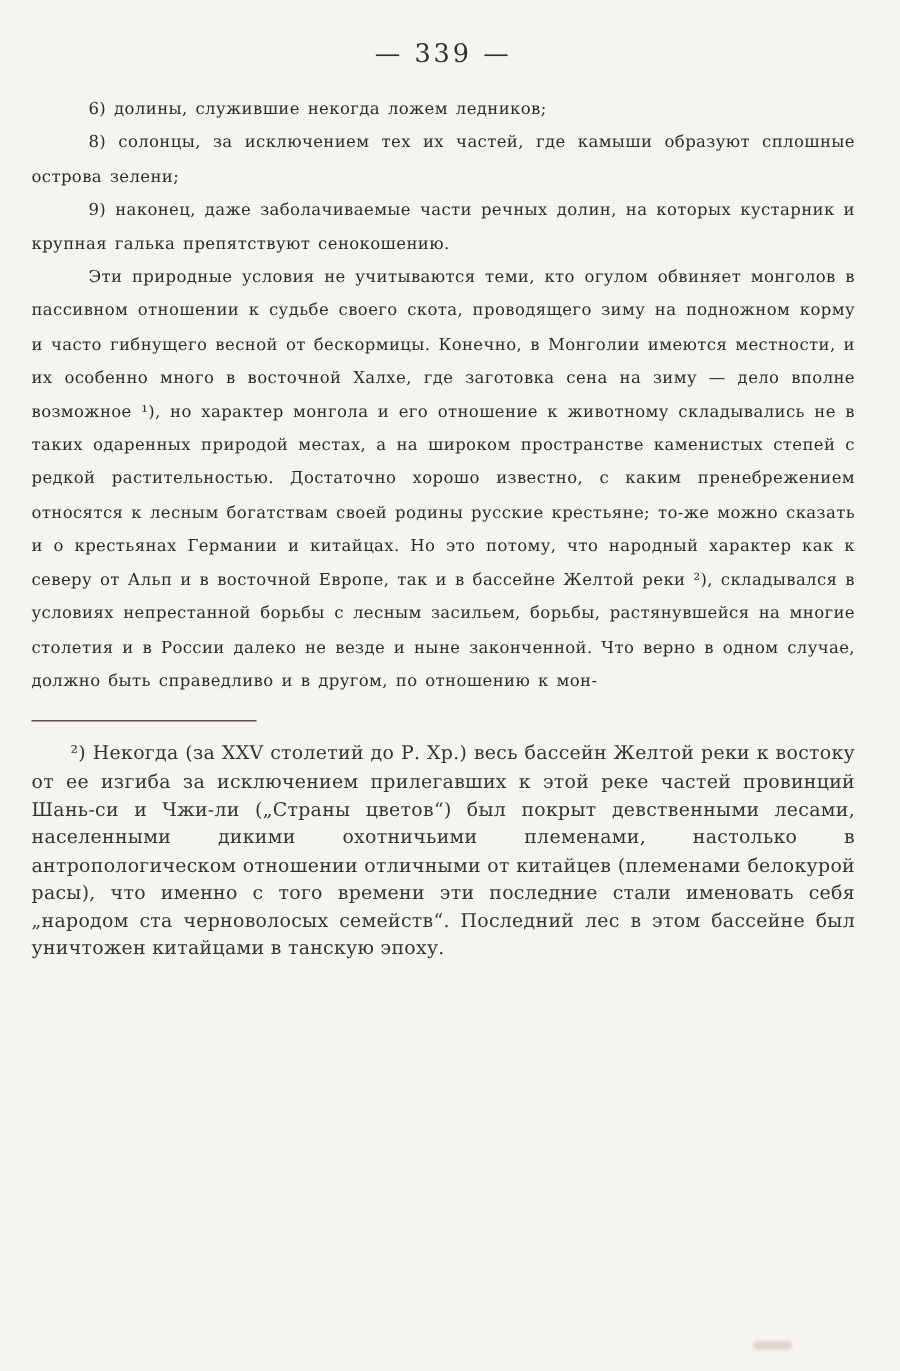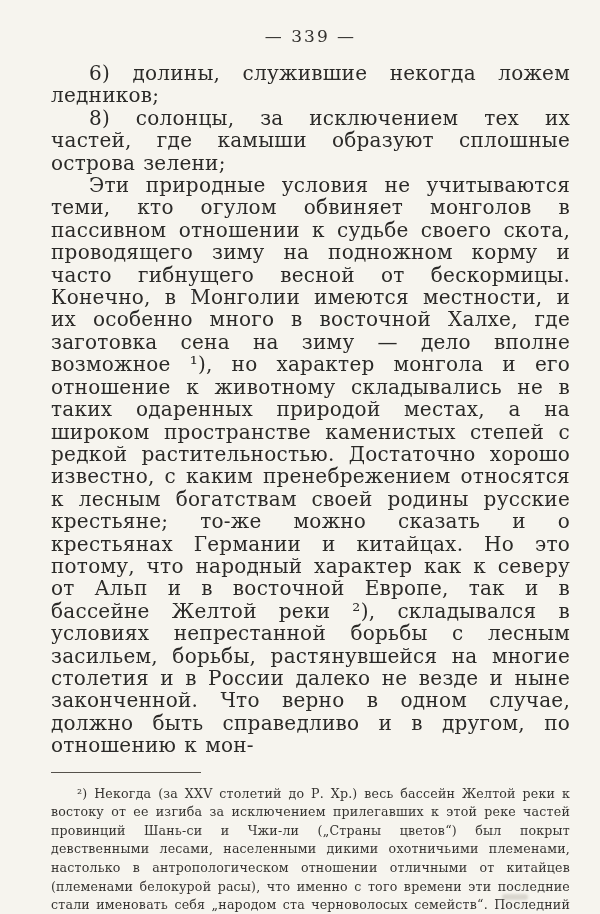--- a/index.html
+++ b/index.html
@@ -12,32 +12,32 @@
     background: #f6f4ee;
     font-family: "DejaVu Serif", "Liberation Serif", serif;
     color: #2b2a28;
     overflow: hidden;
     position: relative;
   }
   .page {
     box-sizing: border-box;
     width: 600px;
     height: 914px;
-    padding: 26px 30px 0 51px;
+    padding: 26px 30px 0 21px;
   }
   .page-number {
     text-align: center;
     font-size: 17px;
     letter-spacing: 2px;
     margin-bottom: 16px;
     color: #33312e;
   }
   .body-text p {
     margin: 0;
-    font-size: 20px;
+    font-size: 11px;
     line-height: 22.4px;
     text-align: justify;
     text-indent: 38px;
     letter-spacing: 0.25px;
     word-spacing: 1.5px;
   }
   .footnote-sep {
     border: none;
     border-top: 1px solid #55514b;
     width: 150px;
@@ -70,20 +70,21 @@
 </head>
 <body>
 
 <div class="page">
 
   <div class="page-number">— 339 —</div>
 
   <div class="body-text">
     <p>6) долины, служившие некогда ложем ледников;</p>
     <p>8) солонцы, за исключением тех их частей, где камыши образуют сплошные острова зелени;</p>
+    <p>9) наконец, даже заболачиваемые части речных долин, на которых кустарник и крупная галька препятствуют сенокошению.</p>
     <p>Эти природные условия не учитываются теми, кто огулом обвиняет монголов в пассивном отношении к судьбе своего скота, проводящего зиму на подножном корму и часто гибнущего весной от бескормицы. Конечно, в Монголии имеются местности, и их особенно много в восточной Халхе, где заготовка сена на зиму — дело вполне возможное ¹), но характер монгола и его отношение к животному складывались не в таких одаренных природой местах, а на широком пространстве каменистых степей с редкой растительностью. Достаточно хорошо известно, с каким пренебрежением относятся к лесным богатствам своей родины русские крестьяне; то-же можно сказать и о крестьянах Германии и китайцах. Но это потому, что народный характер как к северу от Альп и в восточной Европе, так и в бассейне Желтой реки ²), складывался в условиях непрестанной борьбы с лесным засильем, борьбы, растянувшейся на многие столетия и в России далеко не везде и ныне законченной. Что верно в одном случае, должно быть справедливо и в другом, по отношению к мон-</p>
   </div>
 
   <hr class="footnote-sep">
 
   <div class="footnotes">
     <p>²) Некогда (за XXV столетий до Р. Хр.) весь бассейн Желтой реки к востоку от ее изгиба за исключением прилегавших к этой реке частей провинций Шань-си и Чжи-ли („Страны цветов“) был покрыт девственными лесами, населенными дикими охотничьими племенами, настолько в антропологическом отношении отличными от китайцев (племенами белокурой расы), что именно с того времени эти последние стали именовать себя „народом ста черноволосых семейств“. Последний лес в этом бассейне был уничтожен китайцами в танскую эпоху.</p>
   </div>
 
 </div>

